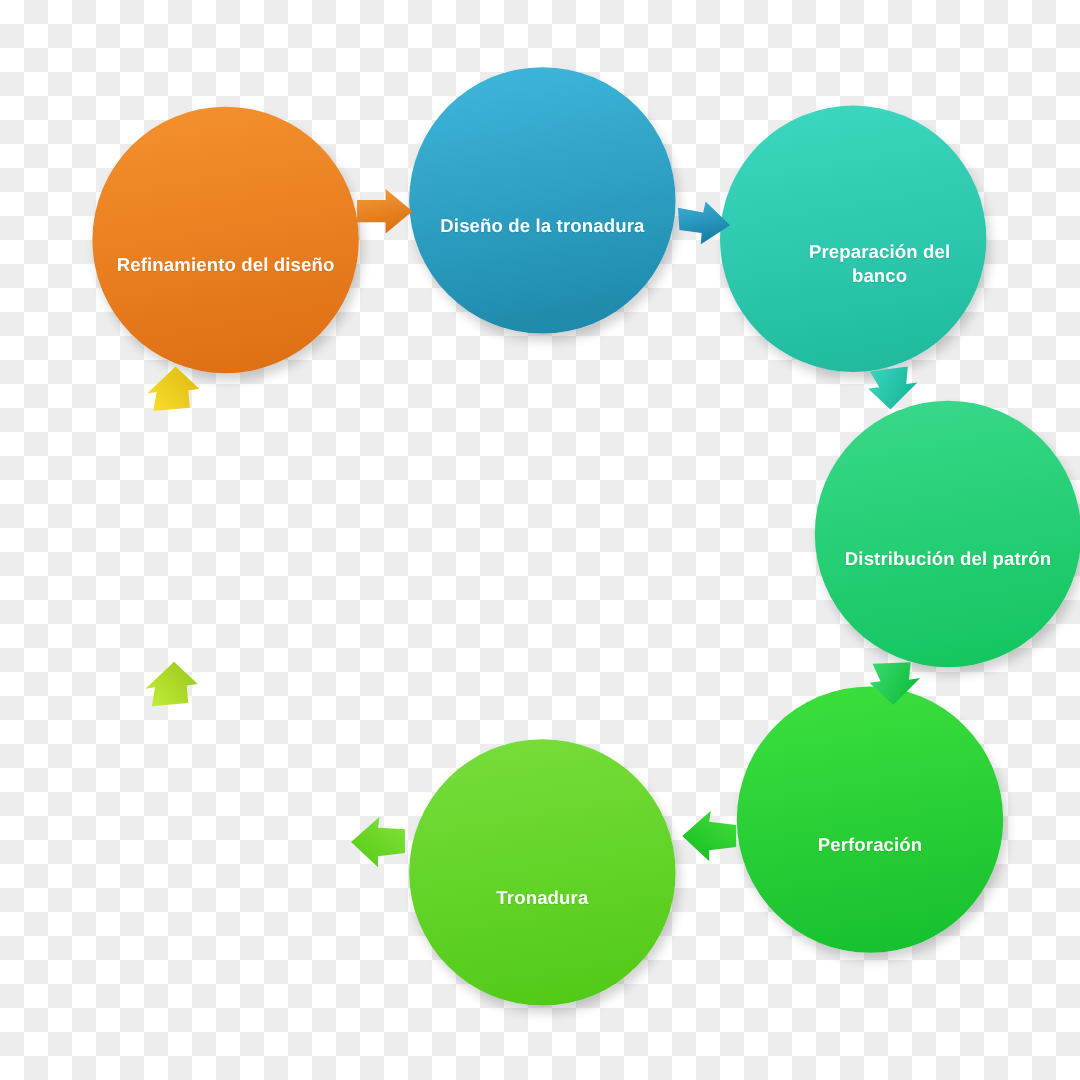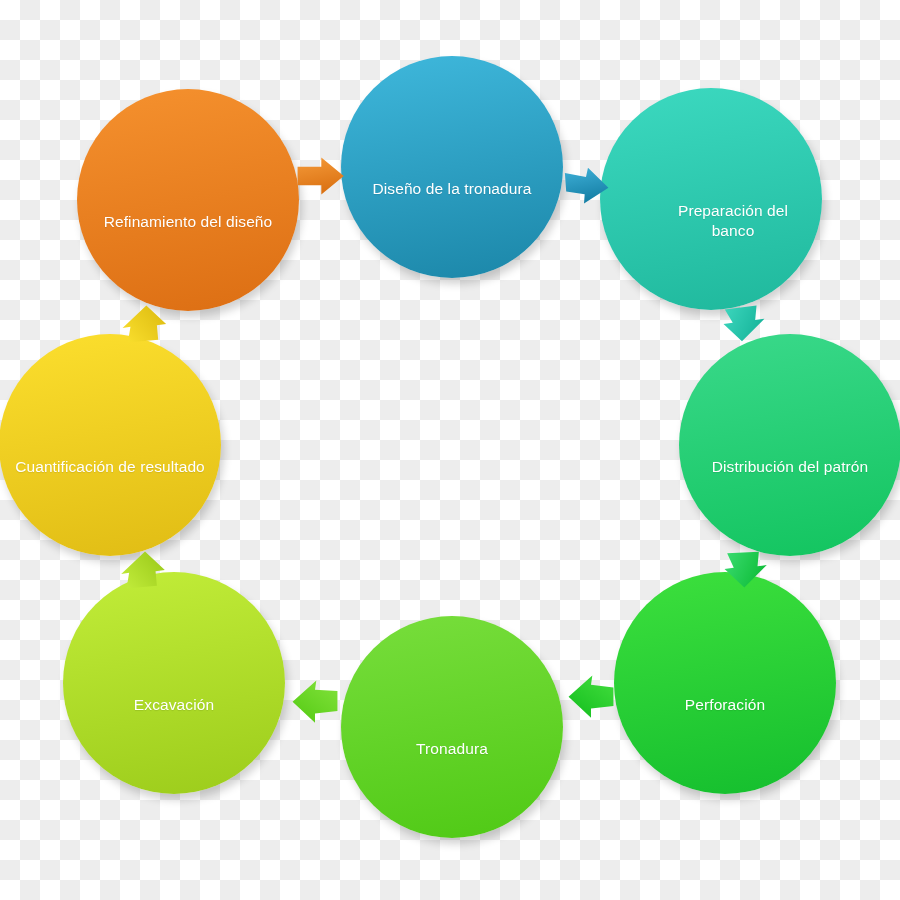--- a/index.html
+++ b/index.html
@@ -32,21 +32,21 @@
     border-radius: 50%;
     display: flex;
     align-items: center;
     justify-content: center;
     text-align: center;
     box-sizing: border-box;
     box-shadow: 3px 6px 9px rgba(0,0,0,0.18);
   }
   .node-label {
     color: #ffffff;
-    font-weight: normal;
+    font-weight: bold;
     line-height: 1.25;
     letter-spacing: 0.1px;
     padding: 0 12px;
     text-shadow: 0 1px 1px rgba(0,0,0,0.10);
     pointer-events: none;
     margin-top: 43px;
   }
 
   
   #node-0 { left: 341px; top: 56px;  width: 222px; height: 222px; }
@@ -103,27 +103,21 @@
   </div>
 
   <div class="node" id="node-4" style="background: linear-gradient(170deg, rgb(120, 222, 60) 0%, rgb(79, 201, 21) 100%);">
     <span class="node-label">Tronadura</span>
   </div>
 
   <div class="node" id="node-3" style="background: linear-gradient(170deg, rgb(61, 224, 61) 0%, rgb(20, 190, 46) 100%);">
     <span class="node-label">Perforación</span>
   </div>
 
-  <div class="node" id="node-5" style="background: linear-gradient(170deg, rgb(194, 237, 57) 0%, rgb(156, 204, 27) 100%);">
-    <span class="node-label">Excavación</span>
-  </div>
-
-  <div class="node" id="node-6" style="background: linear-gradient(170deg, rgb(252, 223, 46) 0%, rgb(224, 188, 20) 100%);">
-    <span class="node-label">Cuantificación de resultado</span>
-  </div>
+
 
   <div class="node" id="node-7" style="background: linear-gradient(170deg, rgb(245, 145, 46) 0%, rgb(220, 110, 19) 100%);">
     <span class="node-label">Refinamiento del diseño</span>
   </div>
 
   <div class="arrow" id="arrow-0">
     <svg viewBox="0 0 100 100" aria-hidden="true">
       <defs>
         <linearGradient id="ag0" x1="0" y1="0" x2="0.25" y2="1">
           <stop offset="0%" class="ag-a" stop-color="#F59B3A"></stop>

